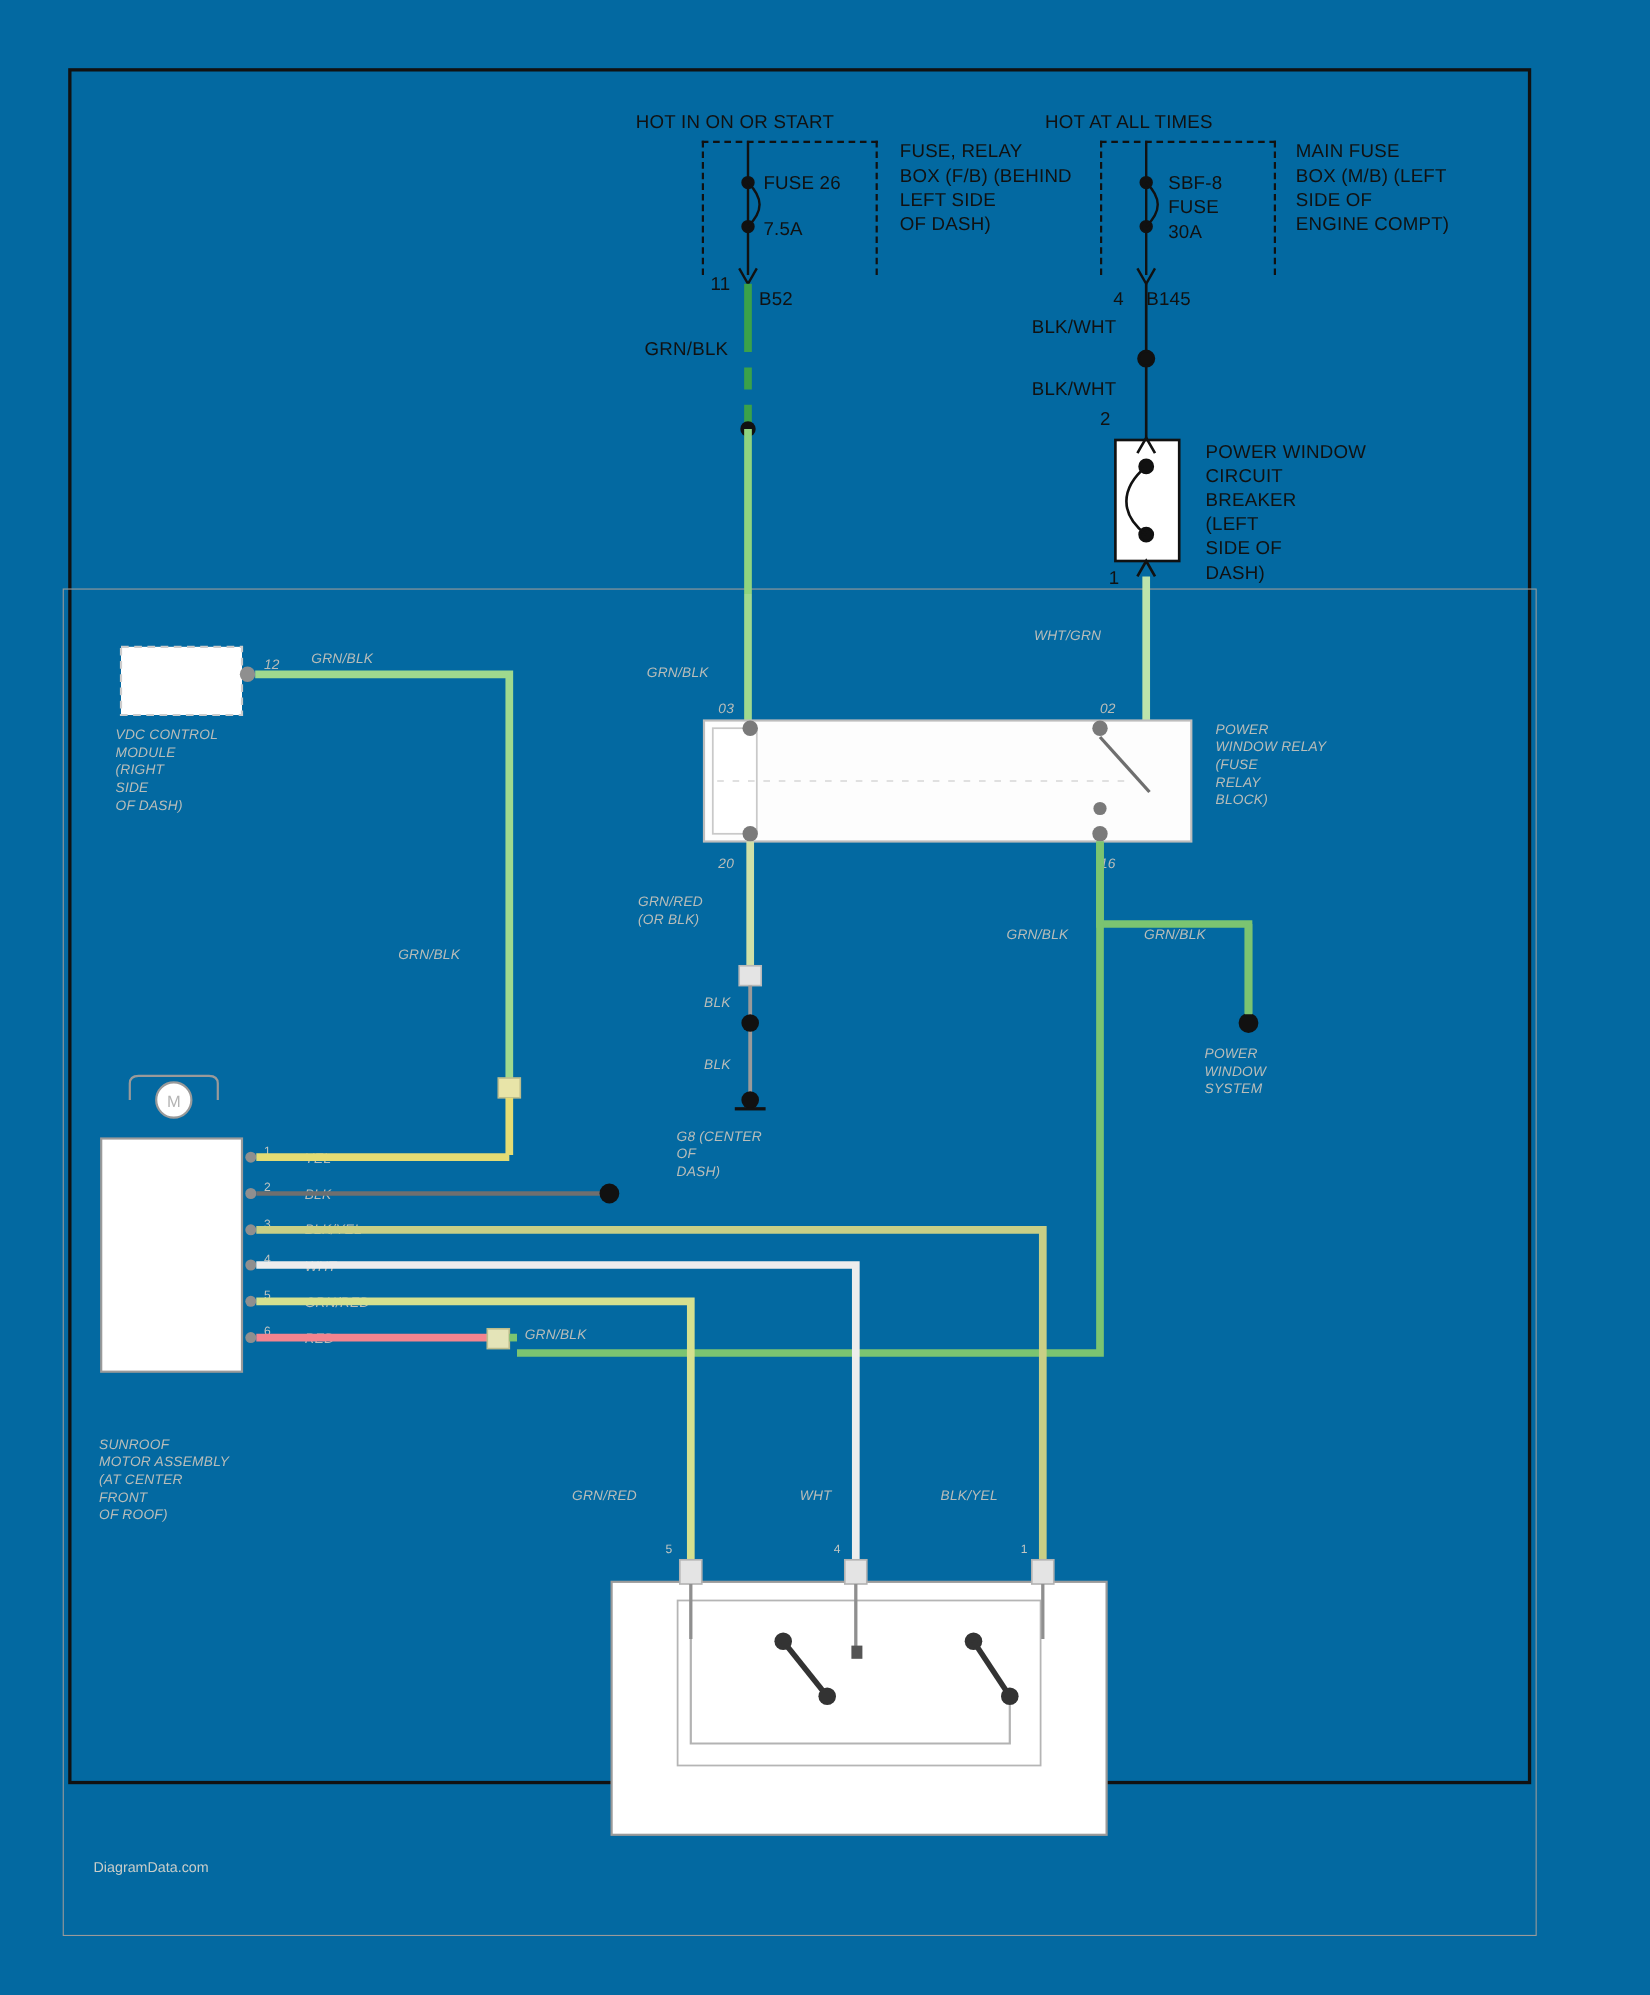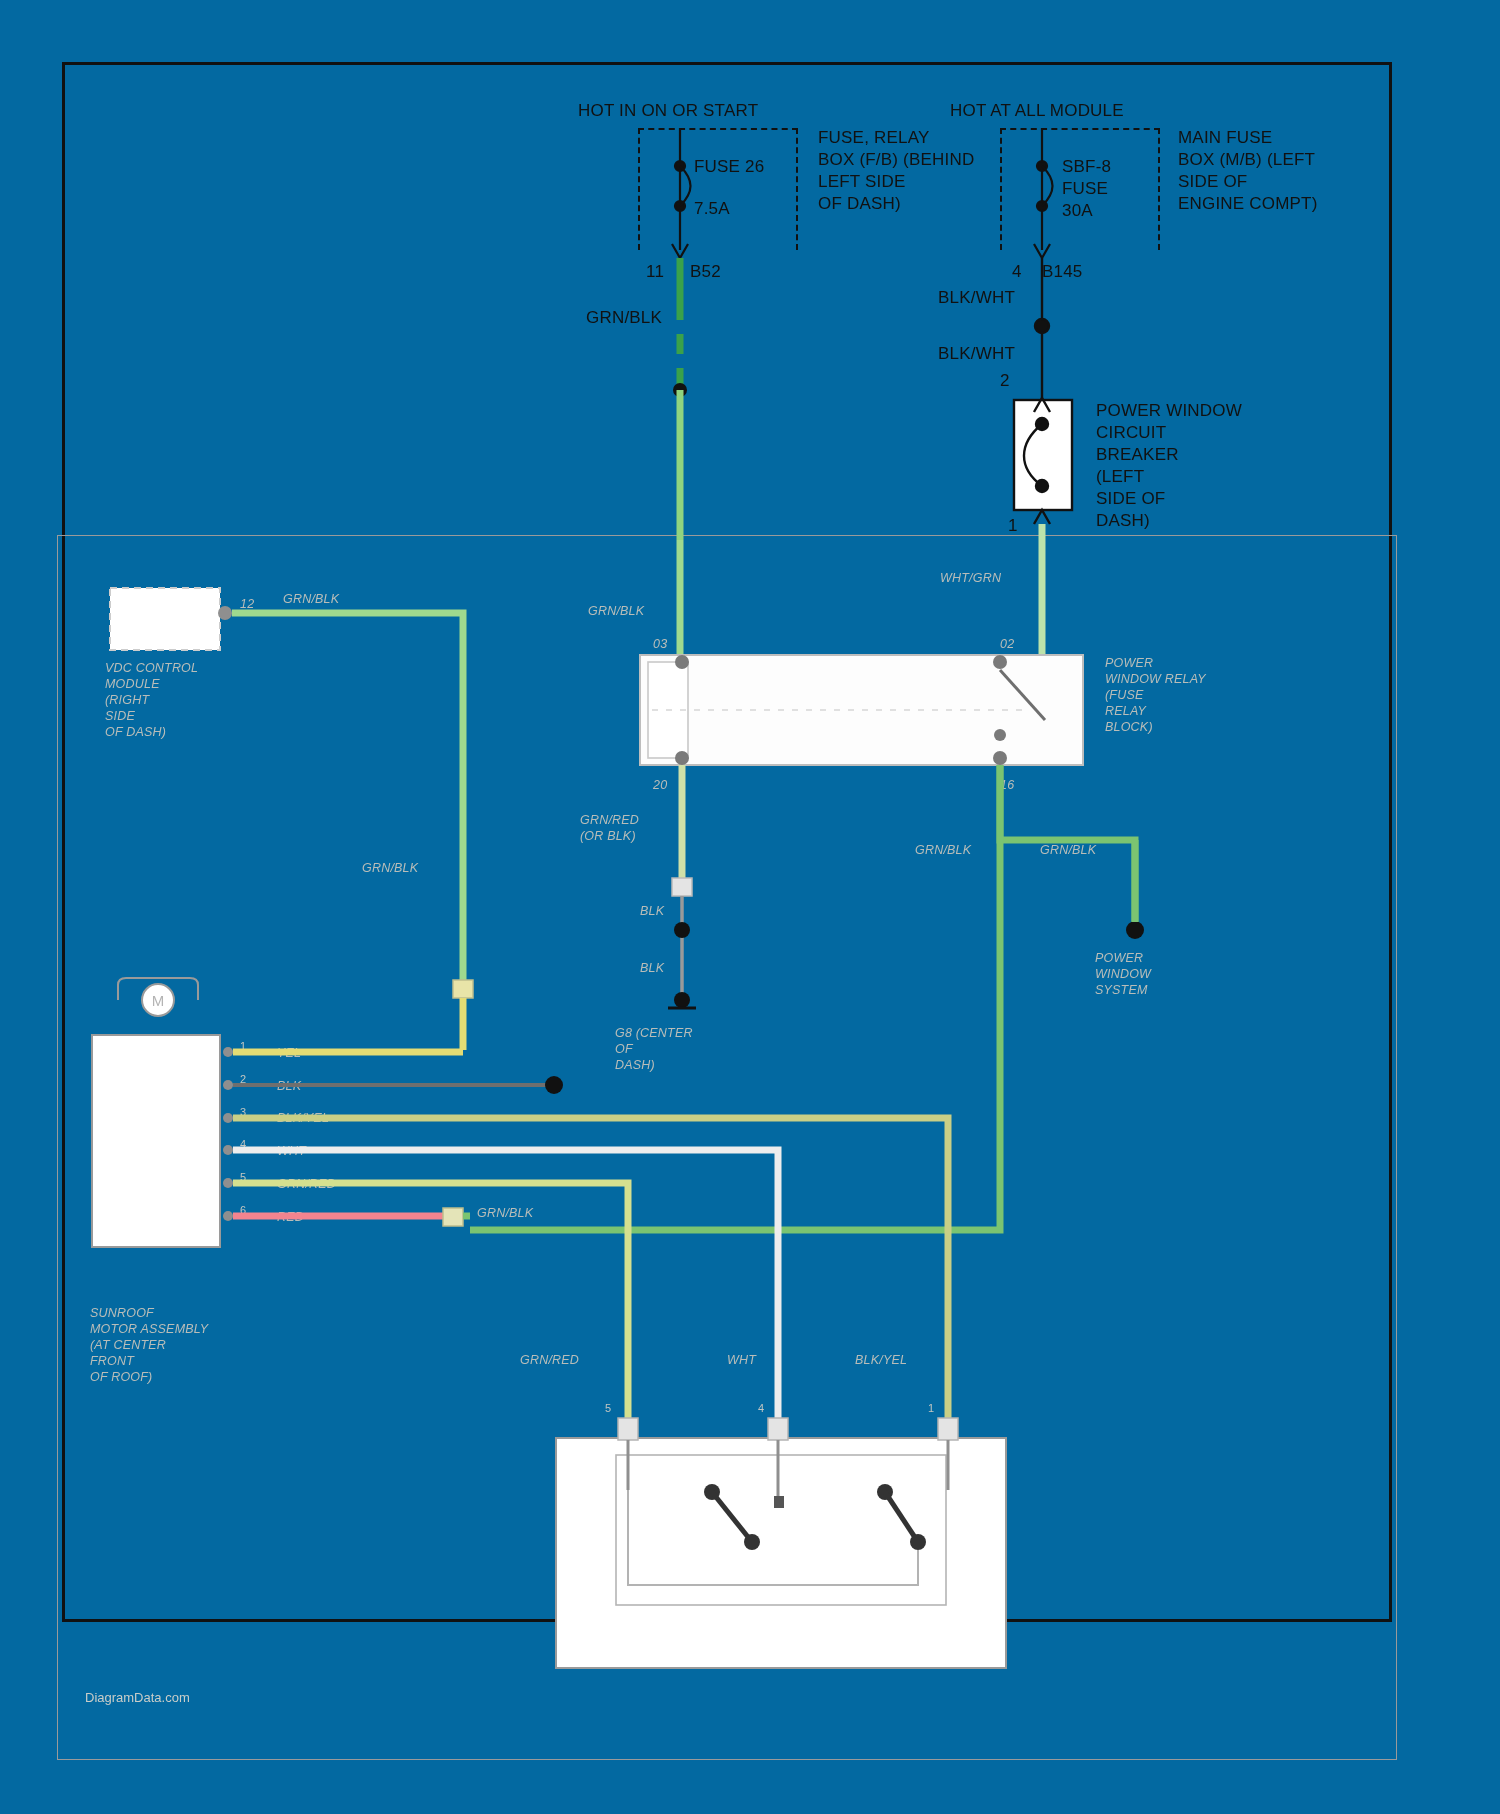--- a/index.html
+++ b/index.html
@@ -88,26 +88,26 @@
   <div class="inner-panel"></div>
 
   <div class="dash-box dash-open-bottom" style="left:638px; top:128px; width:160px; height:122px;"></div>
   <div class="lbl" style="left:578px; top:100px;">HOT IN ON OR START</div>
   <div class="lbl" style="left:694px; top:156px;">FUSE 26</div>
   <div class="lbl" style="left:694px; top:198px;">7.5A</div>
   <div class="lbl" style="left:818px; top:127px;">FUSE, RELAY
 BOX (F/B) (BEHIND
 LEFT SIDE
 OF DASH)</div>
-  <div class="lbl" style="left:646px; top:261px;text-align:right;">11</div>
+  <div class="lbl" style="left:646px; top:248px;text-align:right;">11</div>
   <div class="lbl" style="left:690px; top:261px;">B52</div>
   <div class="lbl" style="left:586px; top:307px;">GRN/BLK</div>
 
   <div class="dash-box dash-open-bottom" style="left:1000px; top:128px; width:160px; height:122px;"></div>
-  <div class="lbl" style="left:950px; top:100px;">HOT AT ALL MODULE</div>
+  <div class="lbl" style="left:950px; top:100px;">HOT AT ALL TIMES</div>
   <div class="lbl" style="left:1062px; top:156px;">SBF-8
 FUSE</div>
   <div class="lbl" style="left:1062px; top:200px;text-align:center;">30A</div>
   <div class="lbl" style="left:1178px; top:127px;">MAIN FUSE
 BOX (M/B) (LEFT
 SIDE OF
 ENGINE COMPT)</div>
   <div class="lbl" style="left:1012px; top:261px;">4</div>
   <div class="lbl" style="left:1042px; top:261px;">B145</div>
   <div class="lbl" style="left:938px; top:287px;">BLK/WHT</div>

